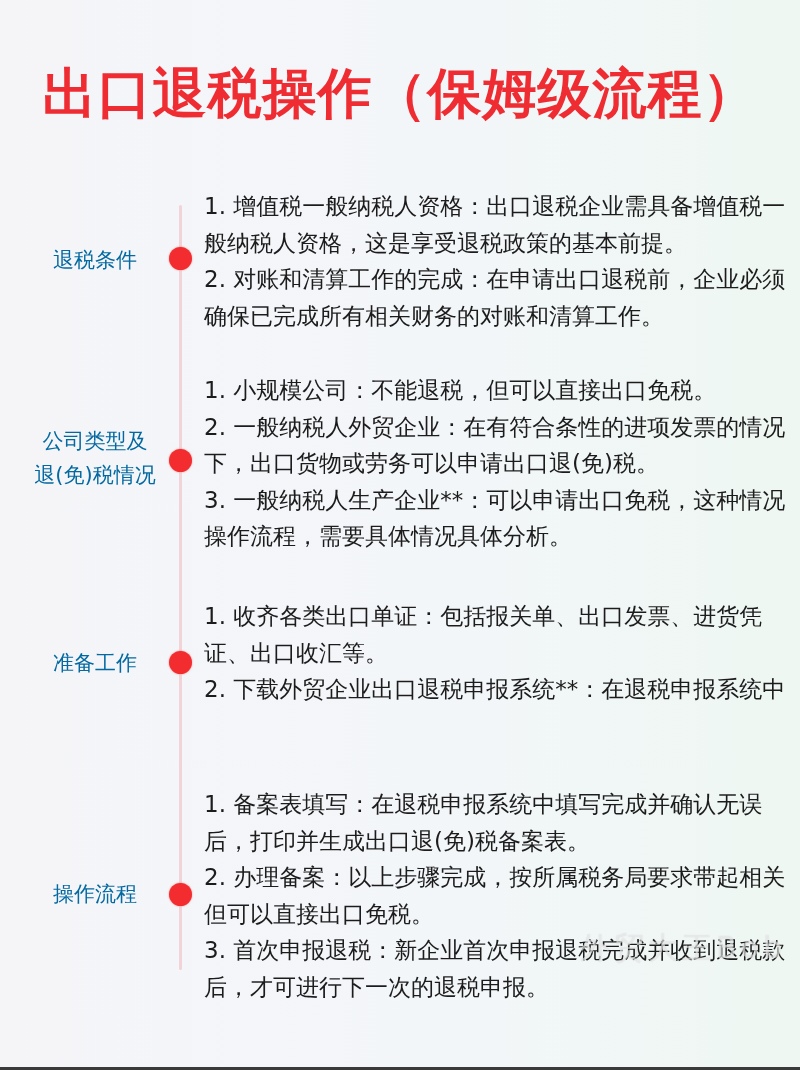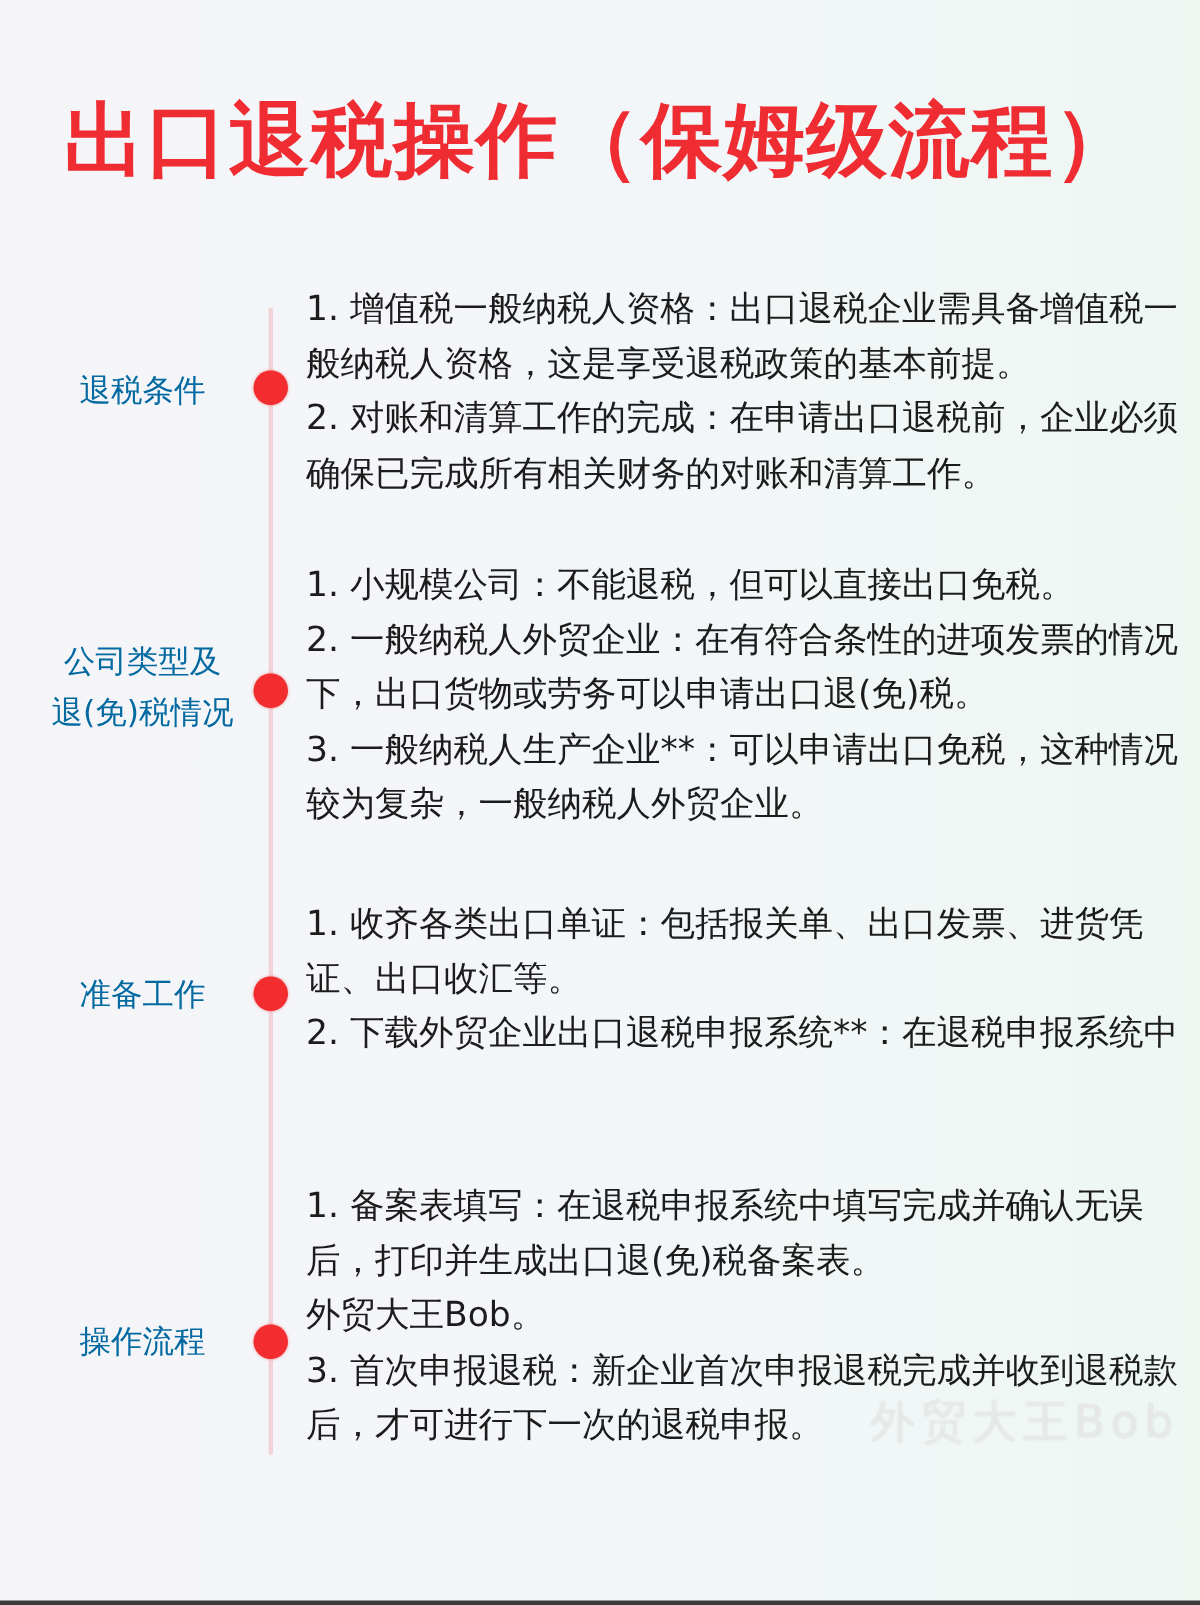--- a/index.html
+++ b/index.html
@@ -104,21 +104,21 @@
   <div class="section-label" style="top:424px;">
     <div>公司类型及</div>
     <div>退(免)税情况</div>
   </div>
   <div class="dot" style="top:449px;"></div>
   <div class="content" style="top:372px;">
     <p>1.  小规模公司：不能退税，但可以直接出口免税。</p>
     <p>2. 一般纳税人外贸企业：在有符合条性的进项发票的情况</p>
     <p>下，出口货物或劳务可以申请出口退(免)税。</p>
     <p>3. 一般纳税人生产企业**：可以申请出口免税，这种情况</p>
-    <p>较为复杂，一般纳税人外贸企业。</p>
+    <p>操作流程，需要具体情况具体分析。</p>
   </div>
 </div>
 
 <div class="section">
   <div class="section-label" style="top:646px;">
     <div>准备工作</div>
   </div>
   <div class="dot" style="top:651px;"></div>
   <div class="content" style="top:598px;">
     <p>1. 收齐各类出口单证：包括报关单、出口发票、进货凭</p>
@@ -128,21 +128,22 @@
 </div>
 
 <div class="section">
   <div class="section-label" style="top:877px;">
     <div>操作流程</div>
   </div>
   <div class="dot" style="top:883px;"></div>
   <div class="content" style="top:786px;">
     <p>1. 备案表填写：在退税申报系统中填写完成并确认无误</p>
     <p>后，打印并生成出口退(免)税备案表。</p>
-    <p>外贸大王Bob。</p>
+    <p>2. 办理备案：以上步骤完成，按所属税务局要求带起相关</p>
+    <p>但可以直接出口免税。</p>
     <p>3. 首次申报退税：新企业首次申报退税完成并收到退税款</p>
     <p>后，才可进行下一次的退税申报。</p>
   </div>
 </div>
 
 <div class="watermark">外贸大王Bob</div>
 
 <div class="bottom-bar"></div>
 
 </body></html>

